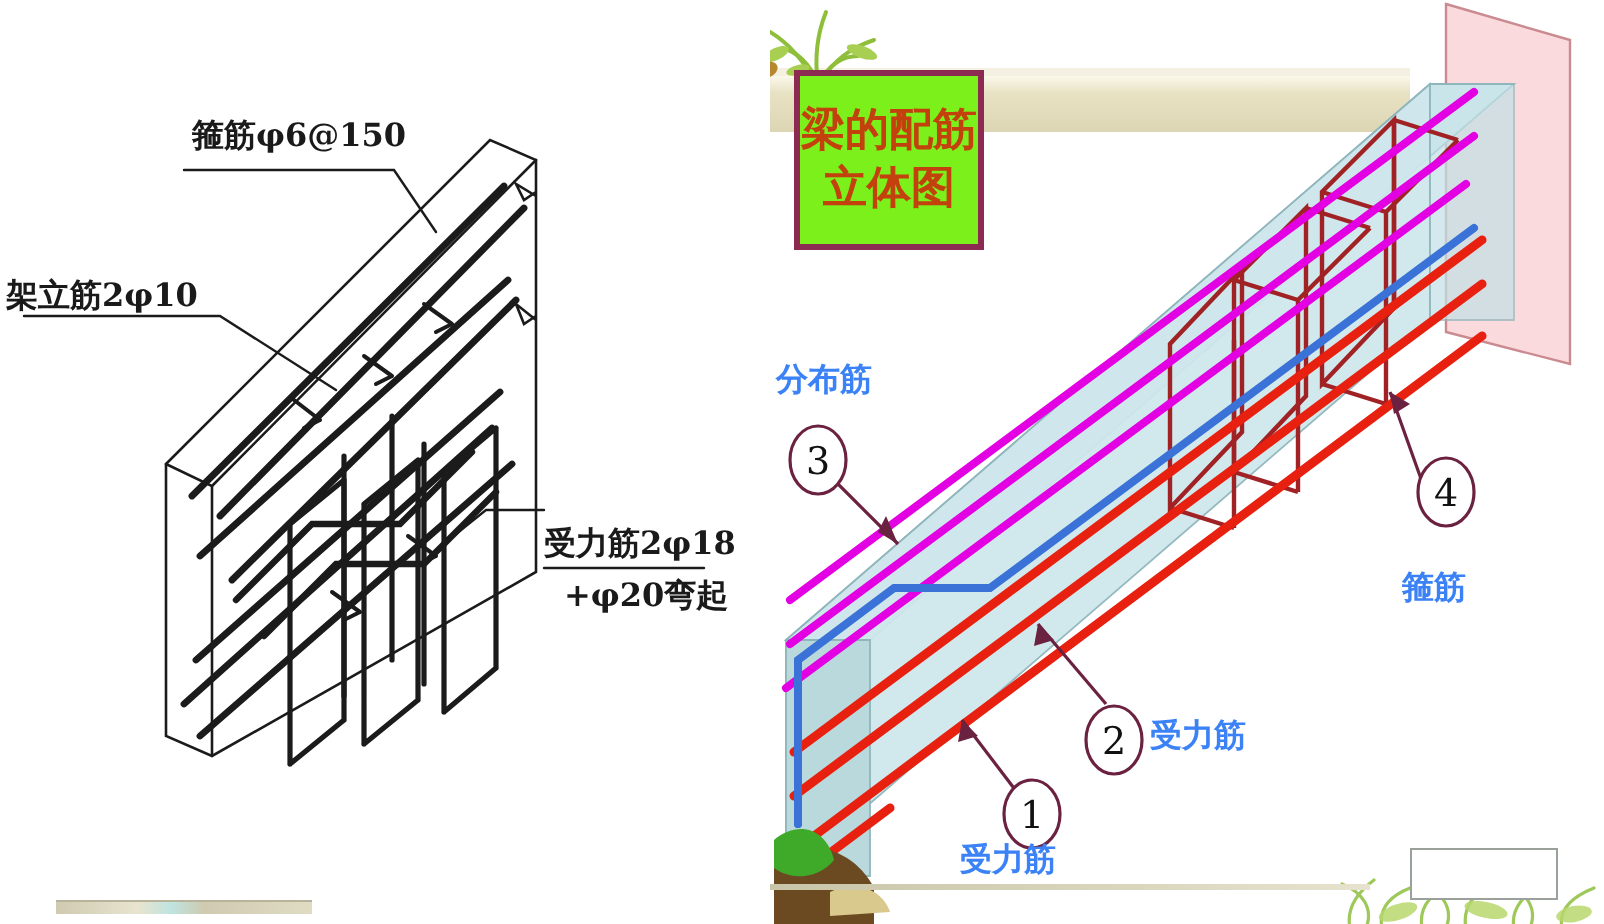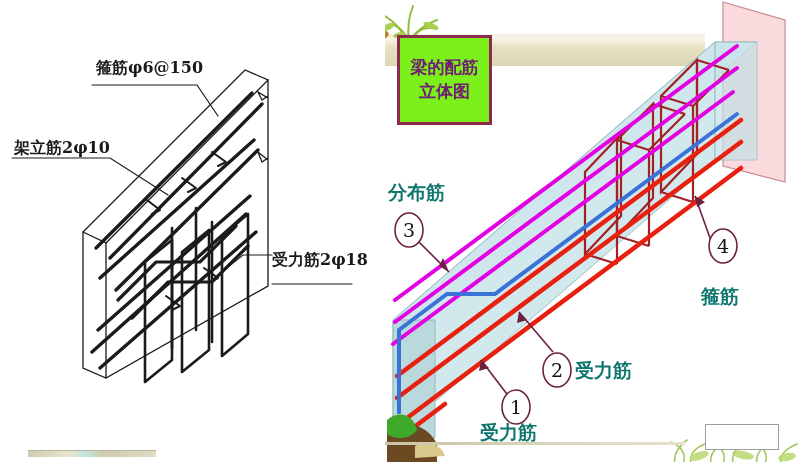--- a/index.html
+++ b/index.html
@@ -28,22 +28,22 @@
   }
   .cn-label {
     position: absolute;
     color: #1a1a1a;
     font-family: "DejaVu Serif", "Liberation Serif", serif;
     font-weight: 700;
     white-space: nowrap;
     letter-spacing: 0px;
   }
   #lbl-gujin   { left: 96px;  top: 58px;  font-size: 16px; }
-  #lbl-jialijin{ left: 14px;  top: 138px; font-size: 16px; }
-  #lbl-shouli1 { left: 272px; top: 250px; font-size: 16px; }
+  #lbl-jialijin{ left: 3px;  top: 138px; font-size: 16px; }
+  #lbl-shouli1 { left: 272px; top: 262px; font-size: 16px; }
   #lbl-shouli2 { left: 282px; top: 288px; font-size: 16px; }
   #lbl-caption { left: 178px; top: 418px; font-size: 17px; }
   #lbl-caption .ital { font-style: italic; font-family: "DejaVu Serif", serif; }
 
   
   #bottom-strip {
     position: absolute;
     left: 28px; top: 450px;
     width: 128px; height: 6px;
     background: linear-gradient(90deg,#cfcab0 0%, #e8e4cf 32%, #bfe4e0 45%, #cfcab0 58%, #e0dcc4 100%);
@@ -100,33 +100,33 @@
     background: #7bf01b;
     border: 3px solid #8c2a52;
     box-sizing: border-box;
     display: flex;
     flex-direction: column;
     align-items: center;
     justify-content: center;
     gap: 6px;
   }
   #title-box span {
-    color: #701a75;
+    color: #c2410c;
     font-family: "DejaVu Serif", "Liberation Serif", serif;
     font-weight: 700;
-    font-size: 17px;
+    font-size: 22px;
     line-height: 1.05;
     white-space: nowrap;
   }
   .r-label {
     position: absolute;
-    color: #0f766e;
+    color: #3b82f6;
     font-family: "DejaVu Serif", "Liberation Serif", serif;
     font-weight: 700;
-    font-size: 19px;
+    font-size: 16px;
     white-space: nowrap;
   }
   #r-lbl-3 { left: 3px;   top: 180px; }
   #r-lbl-4 { left: 316px; top: 284px; }
   #r-lbl-2 { left: 190px; top: 358px; }
   #r-lbl-1 { left: 95px;  top: 420px; }
 
   svg { display: block; }
   .svg-abs { position: absolute; left:0; top:0; }
 </style>
@@ -194,20 +194,21 @@
         </g>
       </g>
     </svg>
 
     <div class="cn-label" id="lbl-gujin">箍筋φ6@150</div>
 
     <div class="cn-label" id="lbl-jialijin">架立筋2φ10</div>
 
     <div class="cn-label" id="lbl-shouli1">受力筋2φ18</div>
 
+    <div class="cn-label" id="lbl-shouli2">+φ20弯起</div>
 
 
     <div id="bottom-strip"></div>
   </div>
 
   <div id="right-panel">
 
     <div id="beige-band-hi"></div>
     <div id="beige-band"></div>
 

